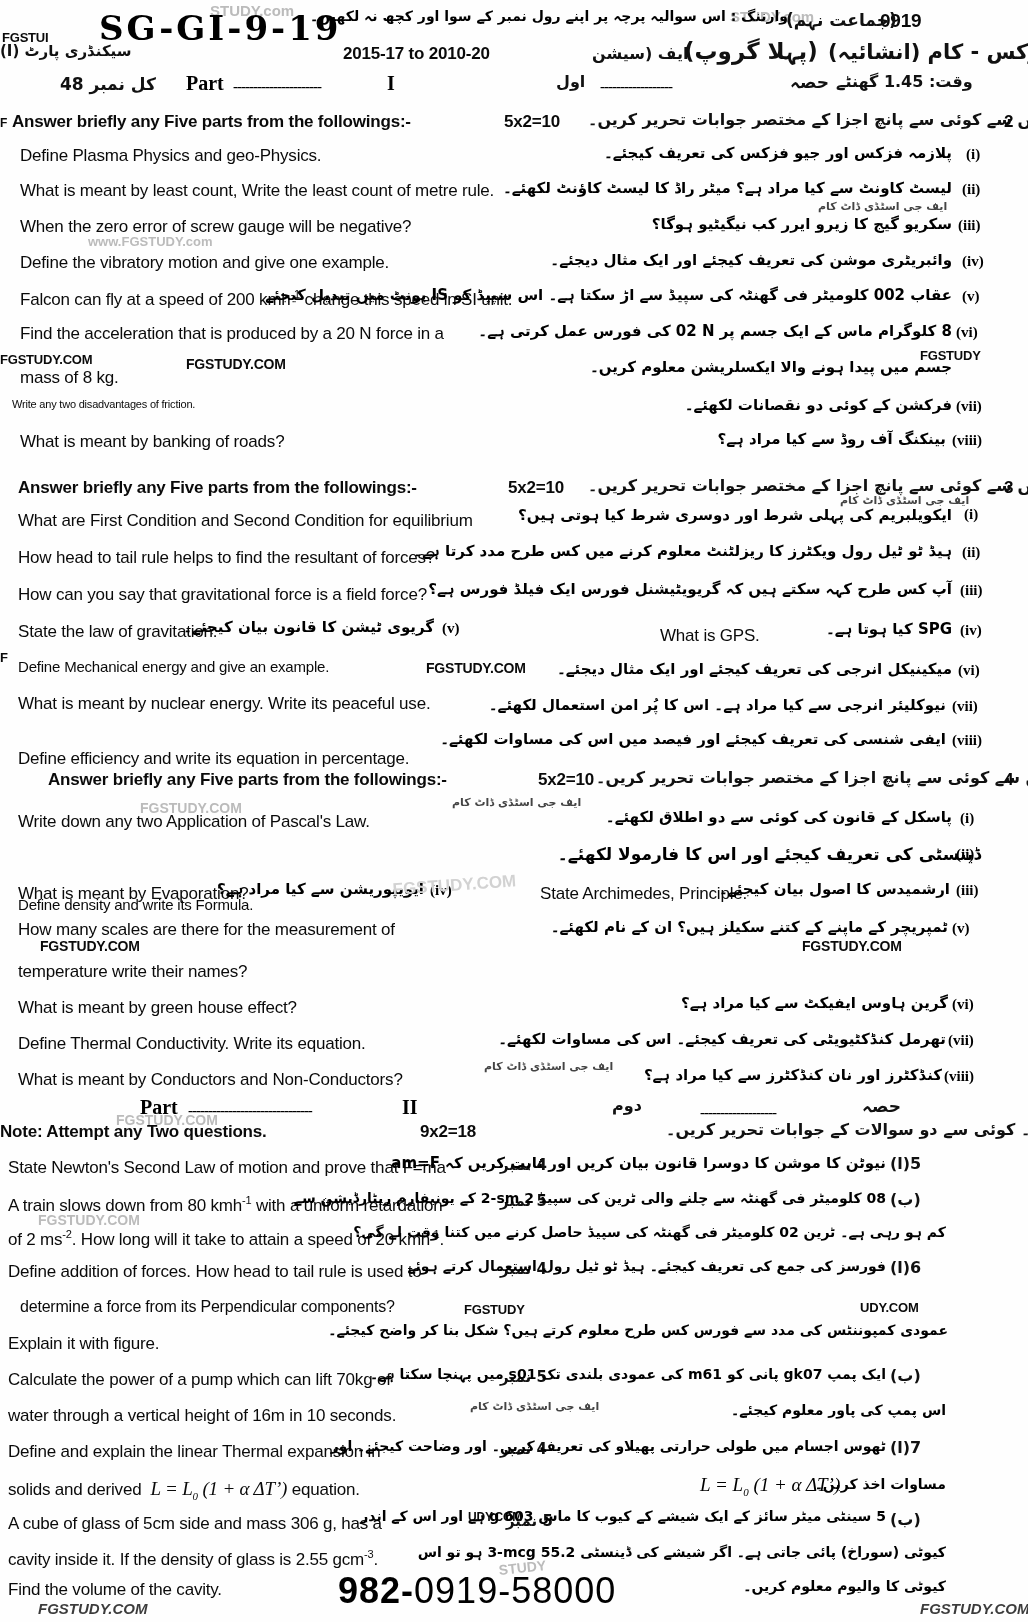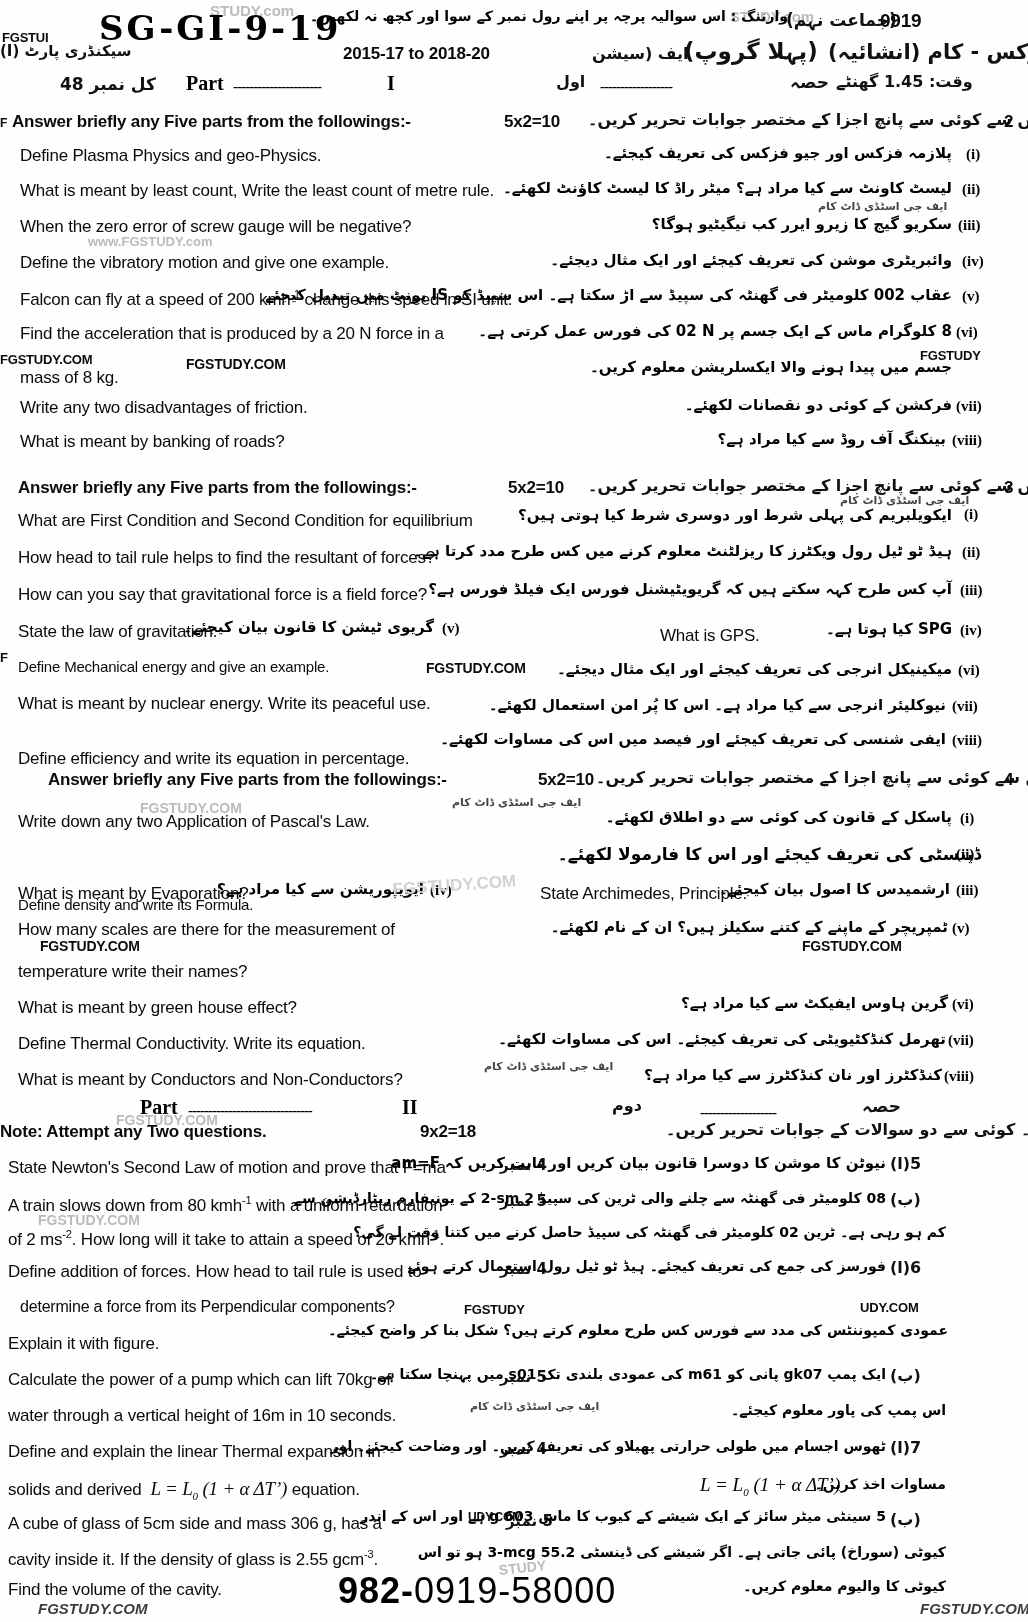--- a/index.html
+++ b/index.html
@@ -107,21 +107,21 @@
 
   <div class="abs en" style="left:880px; top:10px; font-size:19px;">0919</div>
   <div class="abs ur-h" style="left:786px; top:10px; font-size:17px;">(جماعت نہم)</div>
   <div class="abs ur" style="left:388px; top:8px; font-size:14px; width:400px; text-align:right;">وارننگ : اس سوالیہ پرچہ پر اپنے رول نمبر کے سوا اور کچھ نہ لکھیں۔</div>
 
   <div class="abs ur-h" style="left:0px; top:42px; font-size:15px;">سیکنڈری پارٹ (I)</div>
 
   <div class="abs ur-h" style="left:828px; top:40px; font-size:21px;">فزکس - کام (انشائیہ)</div>
   <div class="abs ur-h" style="left:684px; top:38px; font-size:23px;">(پہلا گروپ)</div>
   <div class="abs ur-h" style="left:592px; top:44px; font-size:16px;">ایف (سیشن</div>
-  <div class="abs en" style="left:343px; top:44px; font-size:17px;">2015-17  to  2018-20</div>
+  <div class="abs en" style="left:343px; top:44px; font-size:17px;">2015-17  to  2010-20</div>
 
   <div class="abs ur-h" style="left:836px; top:72px; font-size:16px;">وقت: 1.45 گھنٹے</div>
   <div class="abs ur-h" style="left:790px; top:72px; font-size:17px;">حصہ</div>
   <div class="abs dashes" style="left:600px; top:78px; font-size:15px; font-weight:700;">------------------</div>
   <div class="abs ur-h" style="left:556px; top:72px; font-size:16px;">اول</div>
 
   <div class="abs ur-h" style="left:60px; top:74px; font-size:17px;">کل نمبر 48</div>
   <div class="abs part-word" style="left:186px; top:72px; font-size:20px;">Part</div>
   <div class="abs dashes" style="left:233px; top:78px; font-size:15px; font-weight:700;">----------------------</div>
   <div class="abs part-word" style="left:387px; top:72px; font-size:20px;">I</div>
@@ -156,21 +156,21 @@
 
   <div class="abs en" style="left:20px; top:324px; font-size:17px; font-weight:400;">Find the acceleration that is produced by a 20 N force in a</div>
   <div class="abs rn" style="left:956px; top:324px; font-size:15px;">(vi)</div>
   <div class="abs ur" style="left:570px; top:322px; font-size:15px; width:382px; text-align:right;">8 کلوگرام ماس کے ایک جسم پر N 20 کی فورس عمل کرتی ہے۔</div>
   <div class="abs en" style="left:20px; top:368px; font-size:17px; font-weight:400;">mass of 8 kg.</div>
   <div class="abs ur" style="left:640px; top:358px; font-size:15px; width:312px; text-align:right;">جسم میں پیدا ہونے والا ایکسلریشن معلوم کریں۔</div>
   <div class="abs en" style="left:0px; top:352px; font-size:13px;">FGSTUDY.COM</div>
   <div class="abs en" style="left:186px; top:356px; font-size:14px;">FGSTUDY.COM</div>
   <div class="abs en" style="left:920px; top:348px; font-size:13px;">FGSTUDY</div>
 
-  <div class="abs en" style="left:20px; top:398px; font-size:17px; font-weight:400;text-align:right;">Write any two disadvantages of friction.</div>
+  <div class="abs en" style="left:12px; top:398px; font-size:11px; font-weight:400;text-align:right;">Write any two disadvantages of friction.</div>
   <div class="abs rn" style="left:956px; top:398px; font-size:15px;">(vii)</div>
   <div class="abs ur" style="left:712px; top:396px; font-size:15px; width:240px; text-align:right;">فرکشن کے کوئی دو نقصانات لکھئے۔</div>
 
   <div class="abs en" style="left:20px; top:432px; font-size:17px; font-weight:400;">What is meant by banking of roads?</div>
   <div class="abs rn" style="left:952px; top:432px; font-size:15px;">(viii)</div>
   <div class="abs ur" style="left:694px; top:430px; font-size:15px; width:252px; text-align:right;">بینکنگ آف روڈ سے کیا مراد ہے؟</div>
 
   <div class="abs en" style="left:18px; top:478px; font-size:17px;">Answer briefly any  Five parts from the followings:-</div>
   <div class="abs en" style="left:508px; top:478px; font-size:17px;">5x2=10</div>
   <div class="abs ur-h" style="left:588px; top:476px; font-size:16px;">درج ذیل میں سے کوئی سے پانچ اجزا کے مختصر جوابات تحریر کریں۔</div>

